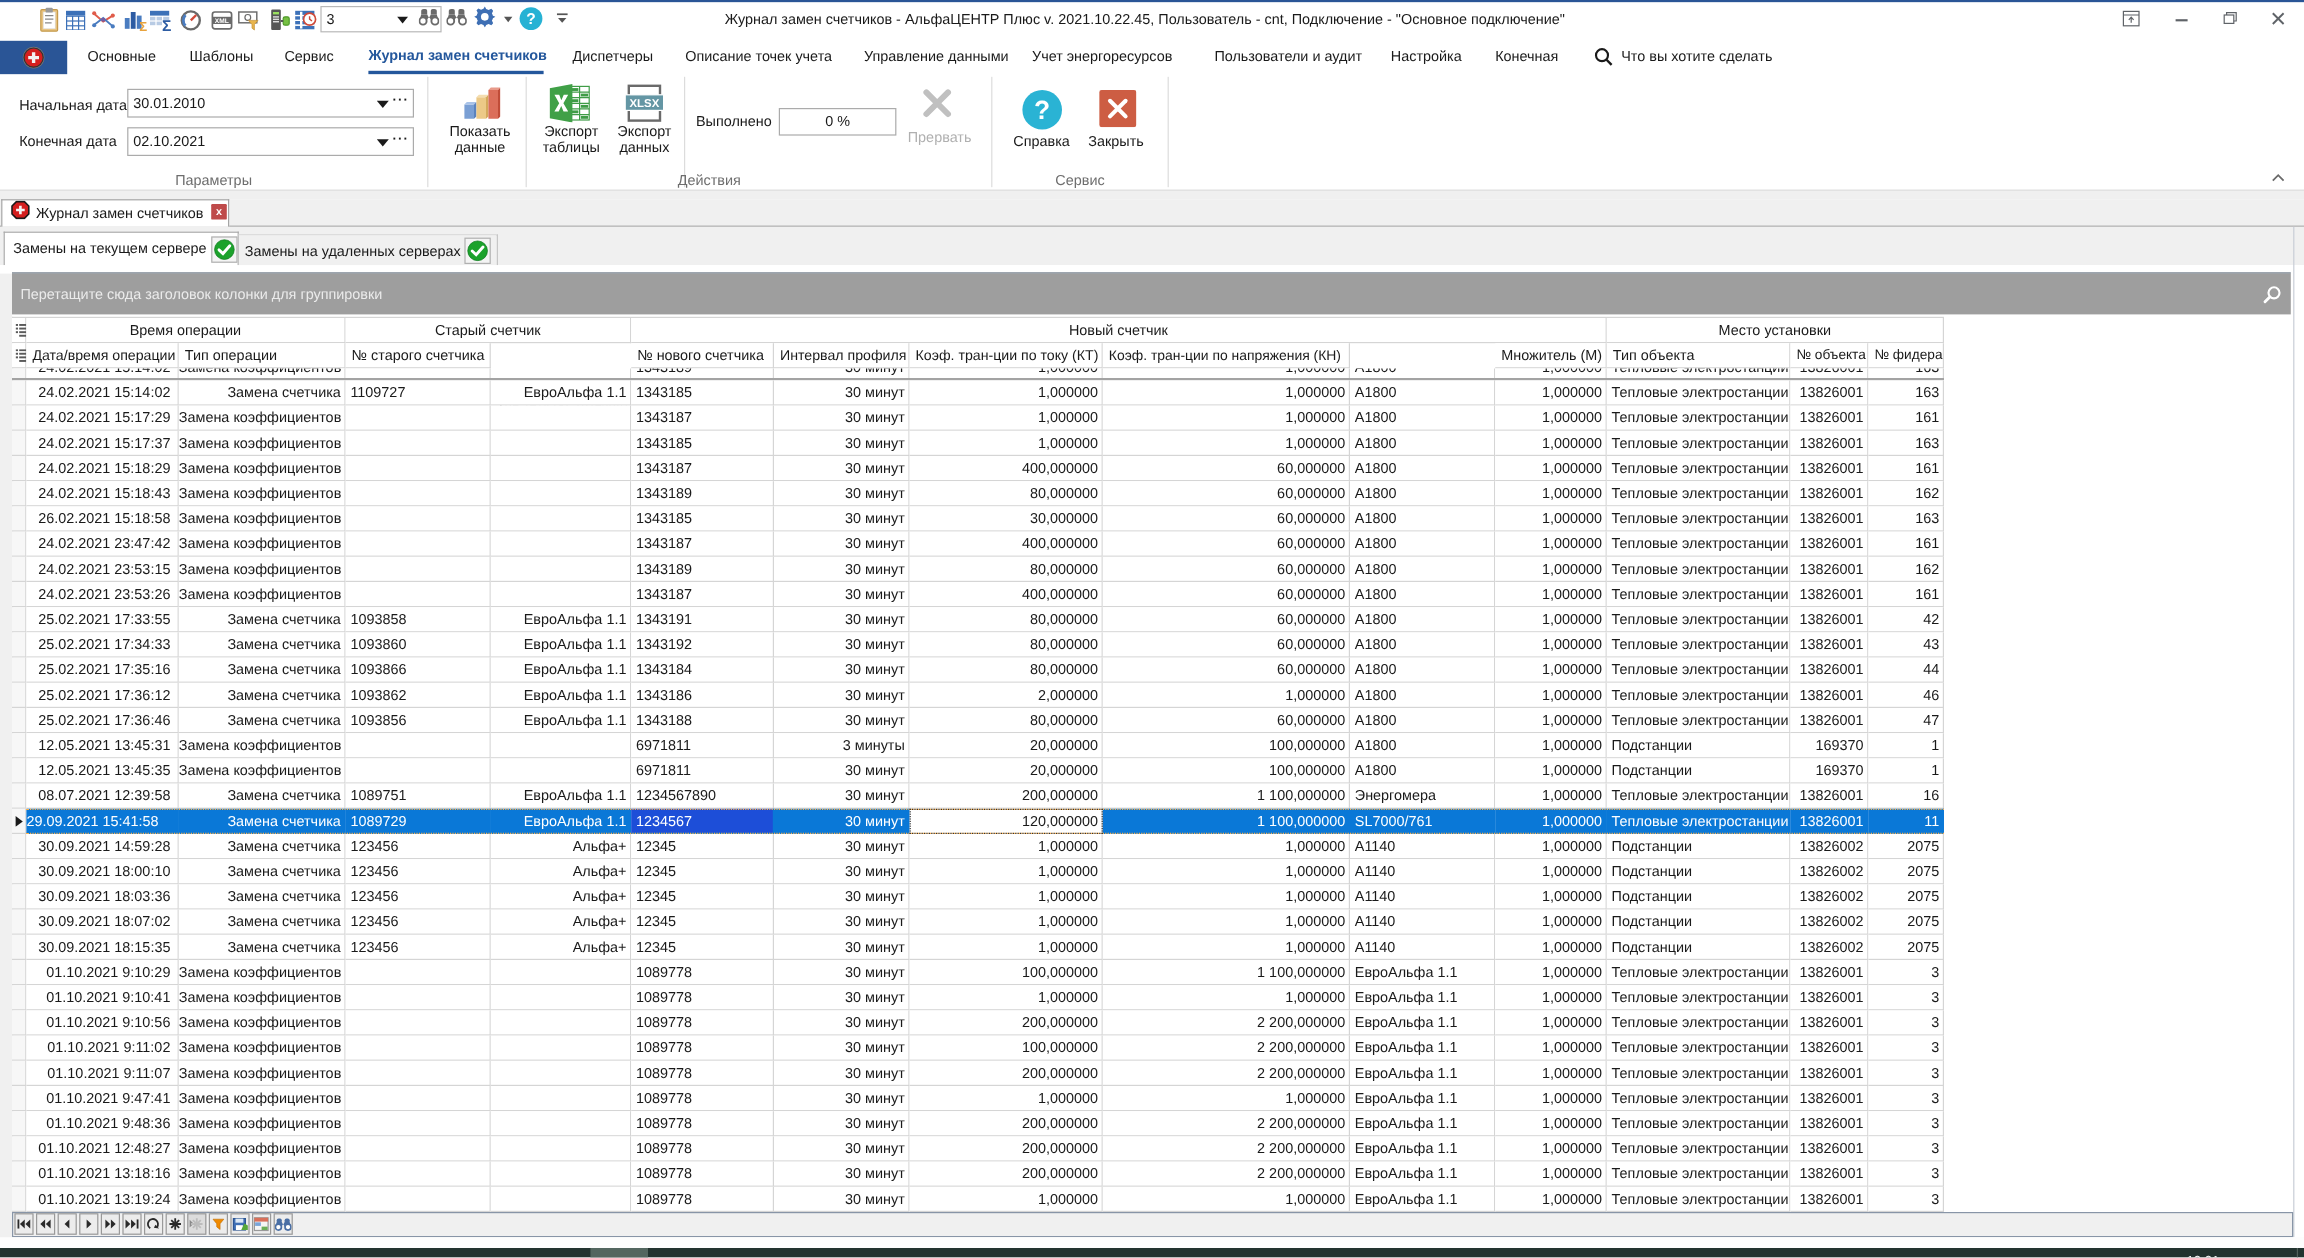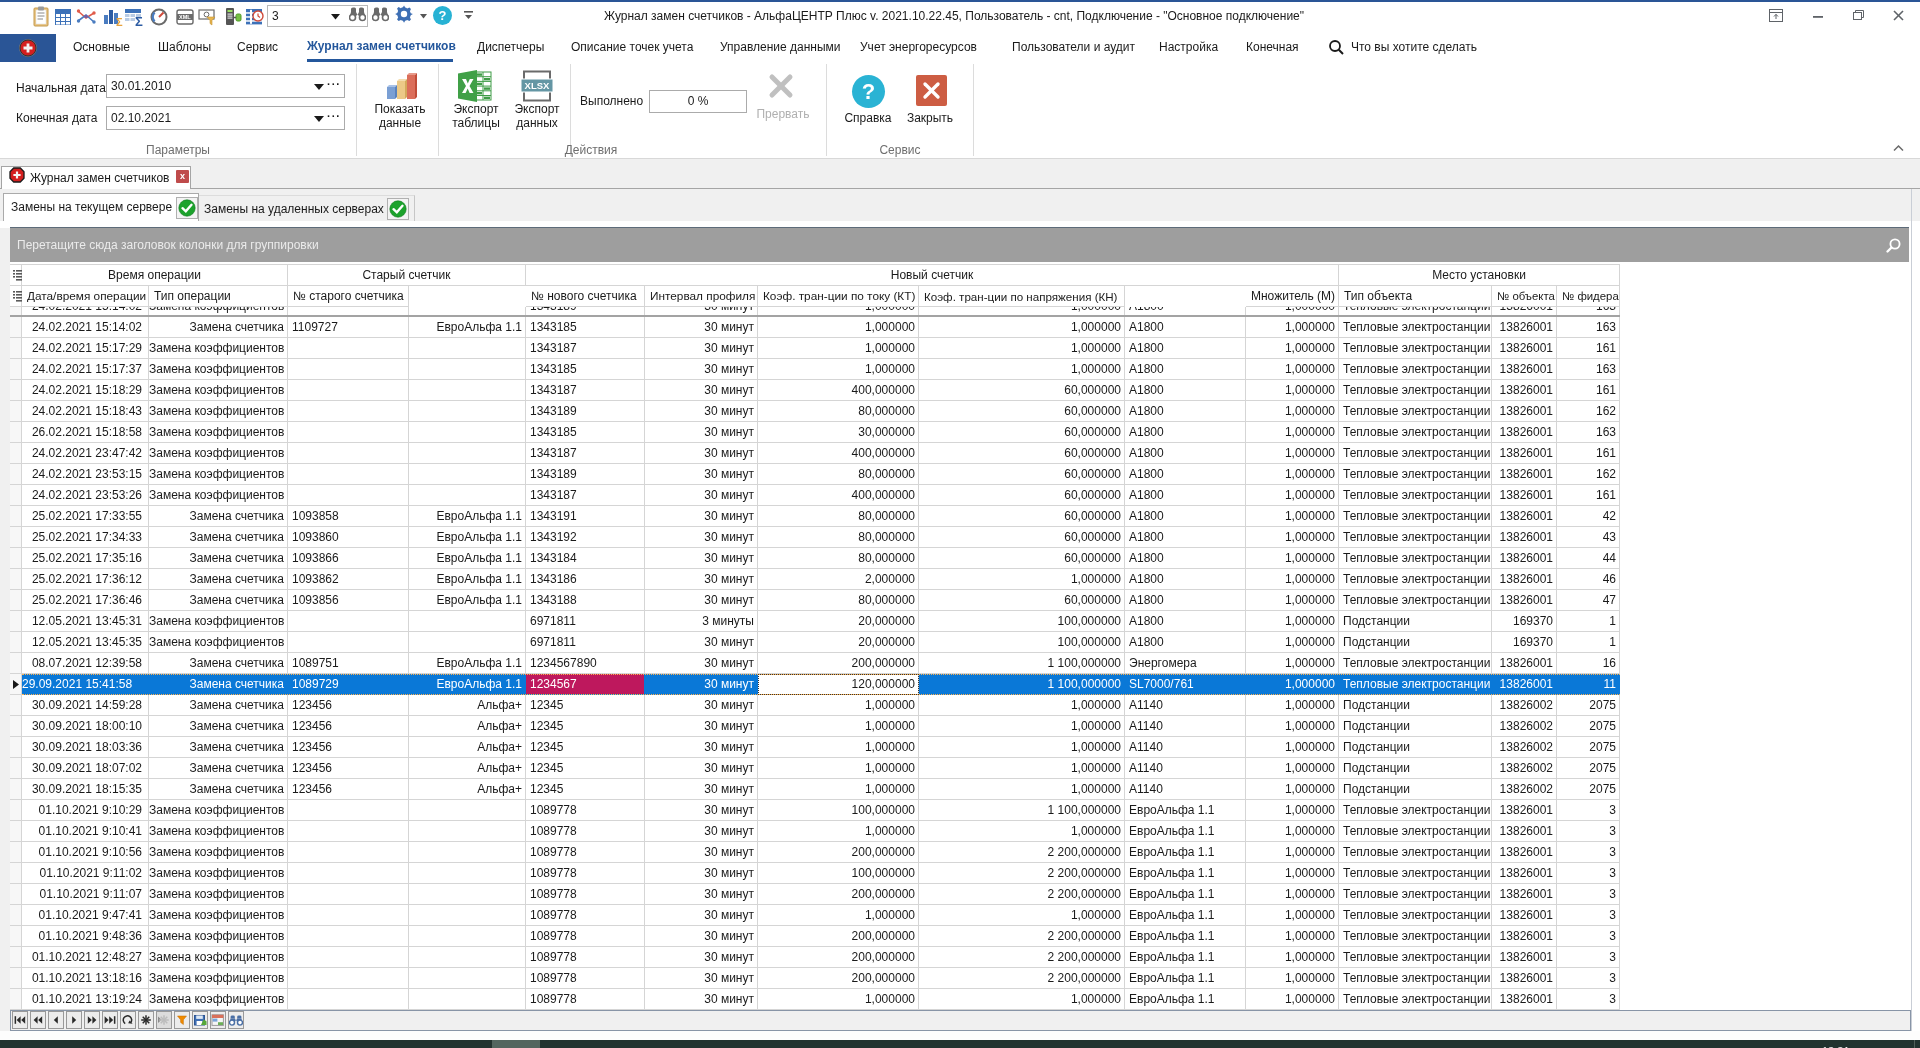--- a/index.html
+++ b/index.html
@@ -633,21 +633,21 @@
     <div style="position:absolute;left:1329px;top:0;width:153px;height:21px;line-height:21px;overflow:hidden;white-space:nowrap;background:#fff;color:#1a1a1a;border-right:1px solid #d5d5d5;border-bottom:1px solid #d5d5d5;font-size:12px;padding-left:4px;">Тепловые электростанции</div>
     <div style="position:absolute;left:1482px;top:0;width:65px;height:21px;line-height:21px;overflow:hidden;white-space:nowrap;background:#fff;color:#1a1a1a;border-right:1px solid #d5d5d5;border-bottom:1px solid #d5d5d5;font-size:12px;text-align:right;padding-right:3px;">13826001</div>
     <div style="position:absolute;left:1547px;top:0;width:63px;height:21px;line-height:21px;overflow:hidden;white-space:nowrap;background:#fff;color:#1a1a1a;border-right:1px solid #d5d5d5;border-bottom:1px solid #d5d5d5;font-size:12px;text-align:right;padding-right:3px;">16</div>
 </div>
 <div class="a" style="left:10px;top:674px;width:1610px;height:21px">
 <div style="position:absolute;left:0;top:0;width:12px;height:21px;border-right:1px solid #d5d5d5;border-bottom:1px solid #d5d5d5;background:#f7f7f7"></div>
     <div style="position:absolute;left:12px;top:0;width:127px;height:21px;line-height:21px;overflow:hidden;white-space:nowrap;background:#0a78d7;color:#fff;border-right:1px solid #0a78d7;border-bottom:1px solid #0a78d7;font-size:12px;text-align:left;padding-right:6px;">29.09.2021 15:41:58</div>
     <div style="position:absolute;left:139px;top:0;width:139px;height:21px;line-height:21px;overflow:hidden;white-space:nowrap;background:#0a78d7;color:#fff;border-right:1px solid #0a78d7;border-bottom:1px solid #0a78d7;font-size:12px;text-align:right;padding-right:3px;">Замена счетчика</div>
     <div style="position:absolute;left:278px;top:0;width:121px;height:21px;line-height:21px;overflow:hidden;white-space:nowrap;background:#0a78d7;color:#fff;border-right:1px solid #0a78d7;border-bottom:1px solid #0a78d7;font-size:12px;padding-left:4px;">1089729</div>
     <div style="position:absolute;left:399px;top:0;width:117px;height:21px;line-height:21px;overflow:hidden;white-space:nowrap;background:#0a78d7;color:#fff;border-right:1px solid #0a78d7;border-bottom:1px solid #0a78d7;font-size:12px;text-align:right;padding-right:3px;">ЕвроАльфа 1.1</div>
-    <div style="position:absolute;left:516px;top:0;width:119px;height:21px;line-height:21px;overflow:hidden;white-space:nowrap;background:#be185d;color:#fff;border-right:1px solid #0a78d7;border-bottom:1px solid #0a78d7;font-size:12px;padding-left:4px;">1234567</div>
+    <div style="position:absolute;left:516px;top:0;width:119px;height:21px;line-height:21px;overflow:hidden;white-space:nowrap;background:#1d4ed8;color:#fff;border-right:1px solid #0a78d7;border-bottom:1px solid #0a78d7;font-size:12px;padding-left:4px;">1234567</div>
     <div style="position:absolute;left:635px;top:0;width:113px;height:21px;line-height:21px;overflow:hidden;white-space:nowrap;background:#0a78d7;color:#fff;border-right:1px solid #0a78d7;border-bottom:1px solid #0a78d7;font-size:12px;text-align:right;padding-right:3px;">30 минут</div>
     <div style="position:absolute;left:748px;top:0;width:161px;height:21px;line-height:21px;overflow:hidden;white-space:nowrap;background:#fff;color:#1a1a1a;border-right:1px solid #d5d5d5;border-bottom:1px solid #fff;font-size:12px;text-align:right;padding-right:3px;">120,000000</div>
     <div style="position:absolute;left:909px;top:0;width:206px;height:21px;line-height:21px;overflow:hidden;white-space:nowrap;background:#0a78d7;color:#fff;border-right:1px solid #0a78d7;border-bottom:1px solid #0a78d7;font-size:12px;text-align:right;padding-right:3px;">1 100,000000</div>
     <div style="position:absolute;left:1115px;top:0;width:121px;height:21px;line-height:21px;overflow:hidden;white-space:nowrap;background:#0a78d7;color:#fff;border-right:1px solid #0a78d7;border-bottom:1px solid #0a78d7;font-size:12px;padding-left:4px;">SL7000/761</div>
     <div style="position:absolute;left:1236px;top:0;width:93px;height:21px;line-height:21px;overflow:hidden;white-space:nowrap;background:#0a78d7;color:#fff;border-right:1px solid #0a78d7;border-bottom:1px solid #0a78d7;font-size:12px;text-align:right;padding-right:3px;">1,000000</div>
     <div style="position:absolute;left:1329px;top:0;width:153px;height:21px;line-height:21px;overflow:hidden;white-space:nowrap;background:#0a78d7;color:#fff;border-right:1px solid #0a78d7;border-bottom:1px solid #0a78d7;font-size:12px;padding-left:4px;">Тепловые электростанции</div>
     <div style="position:absolute;left:1482px;top:0;width:65px;height:21px;line-height:21px;overflow:hidden;white-space:nowrap;background:#0a78d7;color:#fff;border-right:1px solid #0a78d7;border-bottom:1px solid #0a78d7;font-size:12px;text-align:right;padding-right:3px;">13826001</div>
     <div style="position:absolute;left:1547px;top:0;width:63px;height:21px;line-height:21px;overflow:hidden;white-space:nowrap;background:#0a78d7;color:#fff;border-right:1px solid #0a78d7;border-bottom:1px solid #0a78d7;font-size:12px;text-align:right;padding-right:3px;">11</div>
 <div style="position:absolute;left:12px;top:0;width:1598px;height:21px;border-top:1px dotted #ffb24d;border-bottom:1px dotted #ffb24d;pointer-events:none"></div>
 <div style="position:absolute;left:748px;top:0;width:161px;height:21px;border:1px dotted #333;pointer-events:none"></div>

